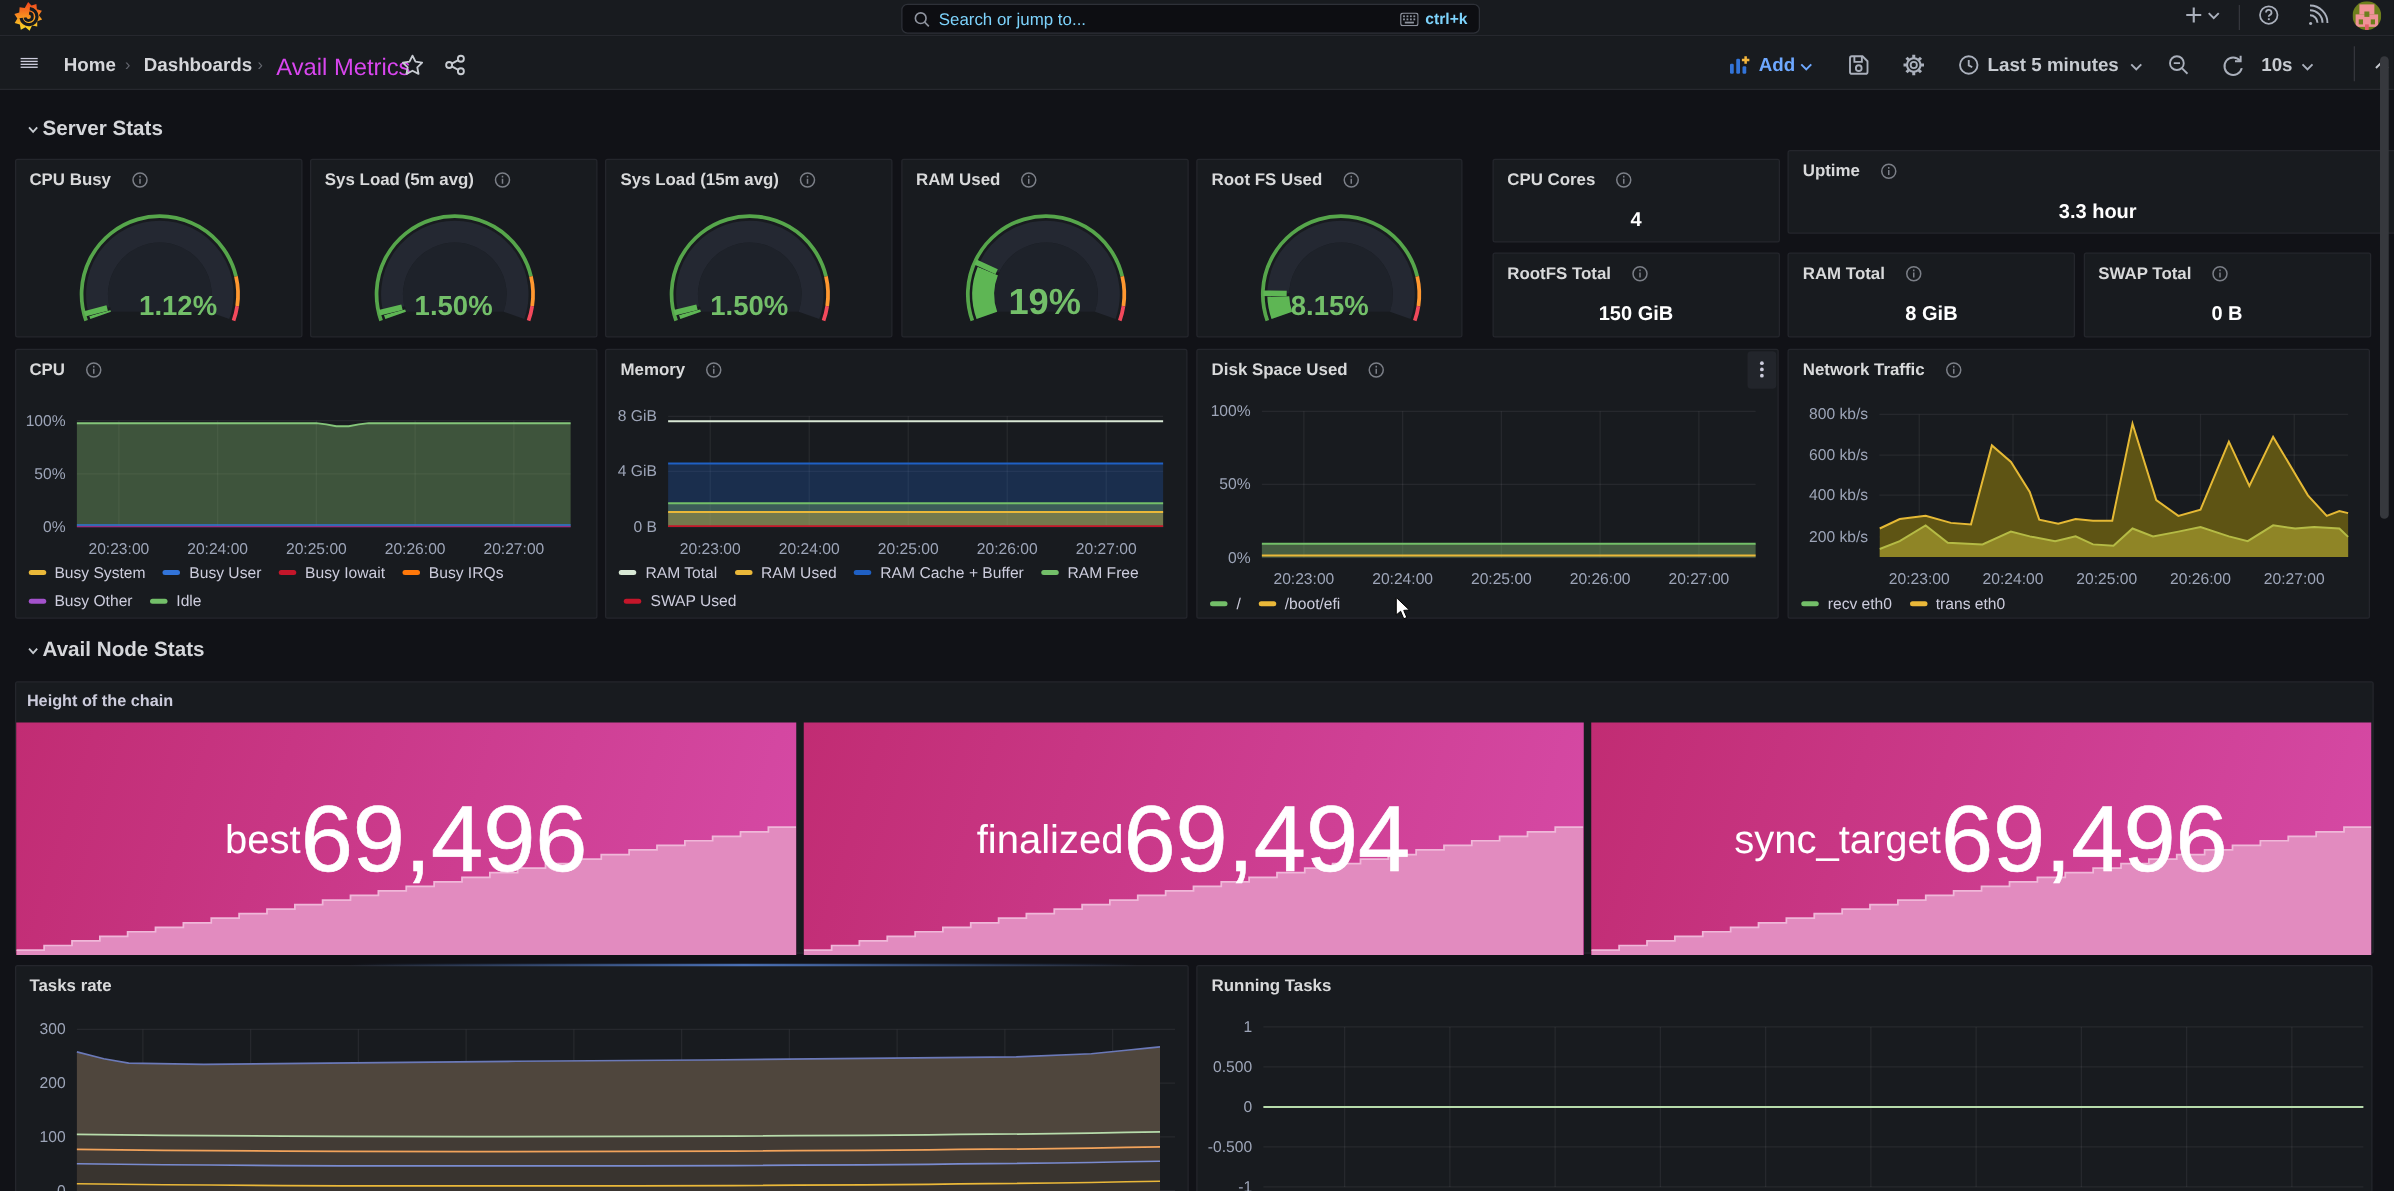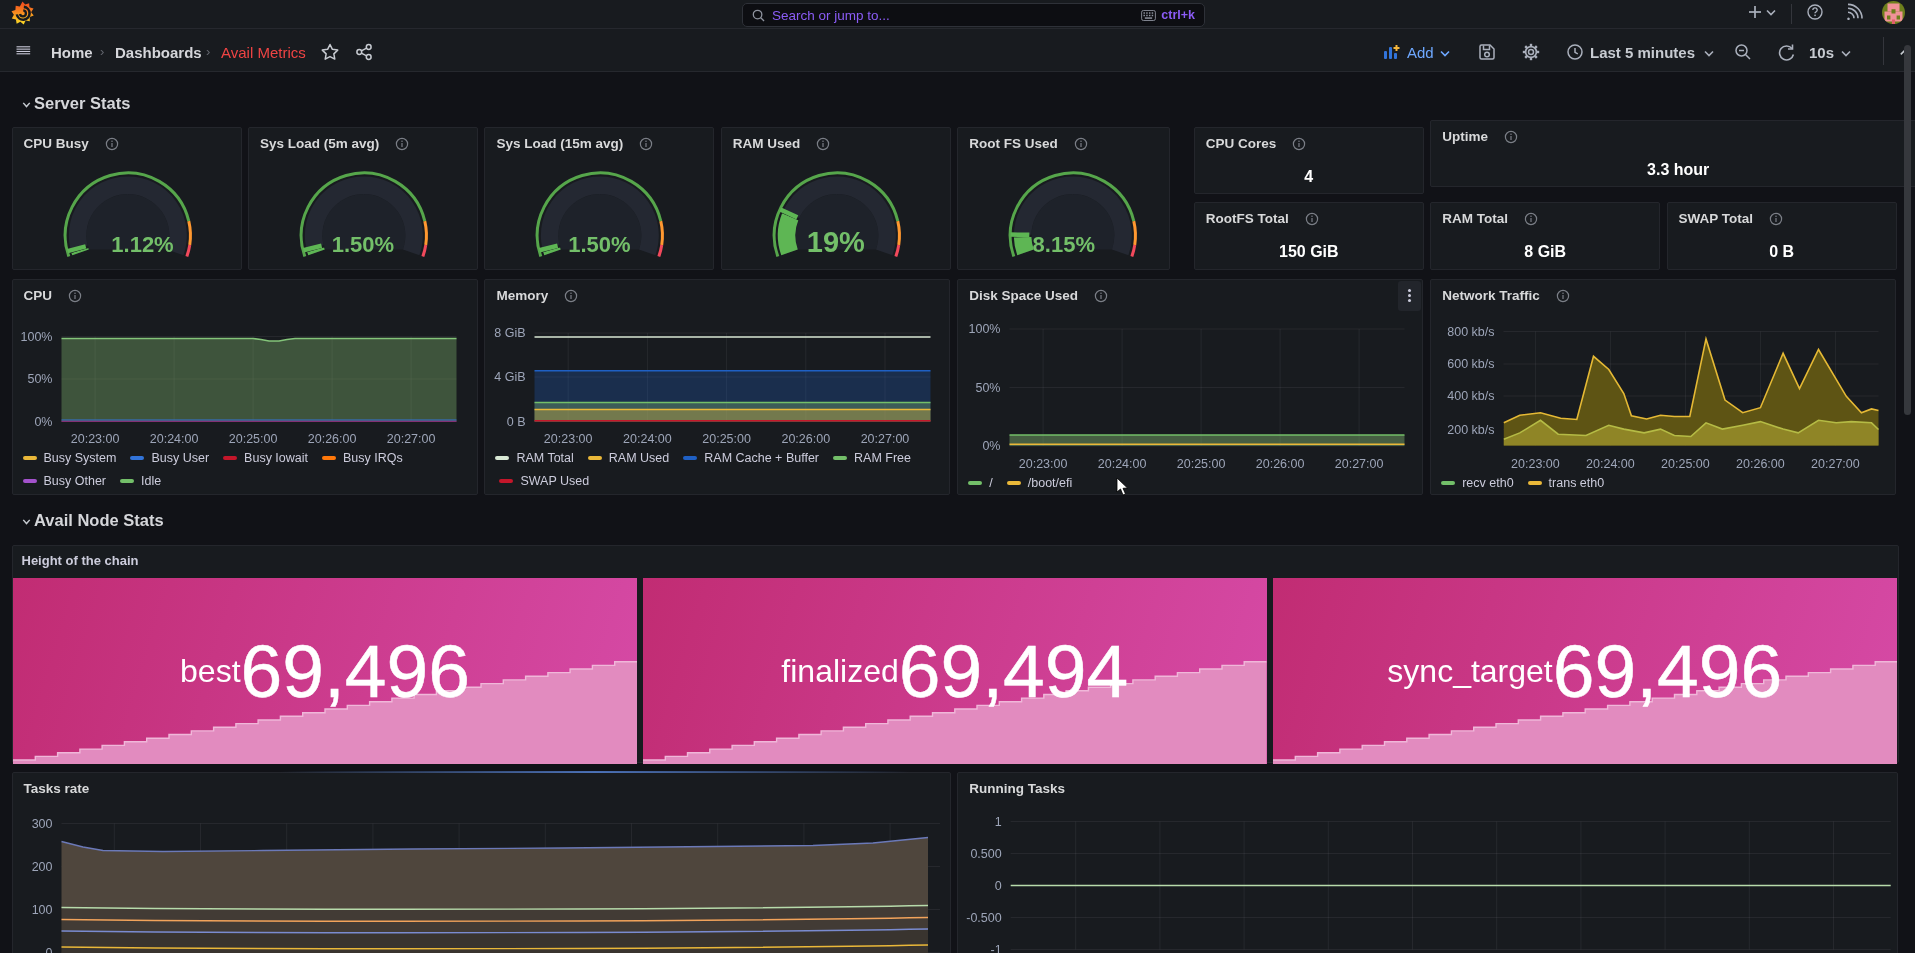--- a/index.html
+++ b/index.html
@@ -13,21 +13,21 @@
         <linearGradient id="glog" x1="0" y1="0" x2="0" y2="1">
           <stop offset="0" stop-color="#f1431d"></stop>
           <stop offset="0.5" stop-color="#f78e20"></stop>
           <stop offset="1" stop-color="#fadf27"></stop>
         </linearGradient>
       </defs>
 <path d="M12 0.5 L14.8 3.6 L18.9 2.2 L19.3 6.6 L23.5 7.9 L21 11.6 L23.7 15.2 L19.6 16.6 L19.6 21 L15.3 20.2 L13.2 24.5 L9.8 21.7 L5.9 23.7 L5.1 19.3 L0.8 18.2 L3 14.3 L0.5 10.6 L4.6 9.3 L4.9 4.9 L9.2 5.6 Z" fill="url(#glog)"></path>
 <path d="M13.4 6.1 a6.7 6.7 0 1 1 -7.3 7.8" stroke="#161a1f" stroke-width="2.7" fill="none"></path>
 <path d="M12.8 9.8 a3.1 3.1 0 1 1 -3.4 3.7" stroke="#161a1f" stroke-width="2.4" fill="none"></path>
 </svg>
-    <div style="position:absolute;left:742px;top:3px;width:463px;height:24px;background:#0d0e12;border:1px solid #2e3138;border-radius:5px;display:flex;align-items:center;color:#8b5cf6;font-size:13.5px">
+    <div style="position:absolute;left:721px;top:3px;width:463px;height:24px;background:#0d0e12;border:1px solid #2e3138;border-radius:5px;display:flex;align-items:center;color:#7dd3fc;font-size:13.5px">
 <svg width="13" height="13" viewBox="0 0 14 14" style="margin:0 7px 0 9px">
         <circle cx="6" cy="6" r="4.6" stroke="#8e939e" stroke-width="1.4" fill="none"></circle>
         <line x1="9.4" y1="9.4" x2="13" y2="13" stroke="#8e939e" stroke-width="1.4"></line>
       </svg>
 <span>Search or jump to...</span>
 <span style="margin-left:auto;display:flex;align-items:center;margin-right:9px">
 <svg width="15" height="11" viewBox="0 0 16 12" style="margin-right:5px">
           <rect x="0.5" y="0.5" width="15" height="11" rx="2" stroke="#8e939e" fill="none"></rect>
           <rect x="2.5" y="2.5" width="1.6" height="1.6" fill="#8e939e"></rect>
           <rect x="5.5" y="2.5" width="1.6" height="1.6" fill="#8e939e"></rect>
@@ -82,38 +82,38 @@
 <svg width="21" height="14" viewBox="0 0 21 21" style="position:absolute;left:13px;top:46px">
     <rect x="0" y="0.4" width="20.5" height="1.6" fill="#ccccdc"></rect>
     <rect x="0" y="3.9" width="20.5" height="1.6" fill="#ccccdc"></rect>
     <rect x="0" y="7.4" width="20.5" height="1.6" fill="#ccccdc"></rect>
     <rect x="0" y="10.9" width="20.5" height="1.6" fill="#ccccdc"></rect>
   </svg>
 <div style="position:absolute;left:51px;top:44px;font-size:15px;color:#d5d6da;font-weight:700">Home</div>
 <div style="position:absolute;left:100px;top:44px;color:#63666e;font-size:13px">›</div>
 <div style="position:absolute;left:115px;top:44px;font-size:15px;color:#d5d6da;font-weight:700">Dashboards</div>
 <div style="position:absolute;left:206px;top:44px;color:#63666e;font-size:13px">›</div>
-<div style="position:absolute;left:221px;top:44px;font-size:15px;color:#ef4444">Avail Metrics</div>
+<div style="position:absolute;left:221px;top:44px;font-size:19px;color:#d946ef">Avail Metrics</div>
 <svg width="18" height="18" viewBox="0 0 18 18" style="position:absolute;left:321px;top:43px">
     <path d="M9 1.5 L11.4 6.3 L16.7 7.1 L12.85 10.85 L13.8 16.1 L9 13.6 L4.2 16.1 L5.15 10.85 L1.3 7.1 L6.6 6.3 Z" stroke="#c7cbd1" stroke-width="1.5" fill="none" stroke-linejoin="round"></path>
   </svg>
 <svg width="18" height="18" viewBox="0 0 18 18" style="position:absolute;left:355px;top:43px">
     <circle cx="13.7" cy="4" r="2.4" stroke="#c7cbd1" stroke-width="1.5" fill="none"></circle>
     <circle cx="4.3" cy="9" r="2.4" stroke="#c7cbd1" stroke-width="1.5" fill="none"></circle>
     <circle cx="13.7" cy="14" r="2.4" stroke="#c7cbd1" stroke-width="1.5" fill="none"></circle>
     <line x1="6.4" y1="7.9" x2="11.6" y2="5.1" stroke="#c7cbd1" stroke-width="1.5"></line>
     <line x1="6.4" y1="10.1" x2="11.6" y2="12.9" stroke="#c7cbd1" stroke-width="1.5"></line>
   </svg>
 <svg width="18" height="18" viewBox="0 0 18 18" style="position:absolute;left:1383px;top:44px">
     <rect x="1" y="7" width="3" height="8" rx="1" fill="#3274d9"></rect>
     <rect x="6" y="3" width="3" height="12" rx="1" fill="#3274d9"></rect>
     <rect x="11" y="9" width="3" height="6" rx="1" fill="#3274d9"></rect>
     <path d="M13.5 1 L13.5 7 M10.5 4 L16.5 4" stroke="#f5b73d" stroke-width="2"></path>
   </svg>
-<div style="position:absolute;left:1407px;top:44px;font-size:15px;color:#6ea8ff;font-weight:400">Add</div>
+<div style="position:absolute;left:1407px;top:44px;font-size:15px;color:#6ea8ff;font-weight:700">Add</div>
 <svg width="16" height="16" viewBox="0 0 16 16" style="position:absolute;left:1437px;top:45px">
     <path d="M4 6.5 L8 10.5 L12 6.5" stroke="#6ea8ff" stroke-width="1.6" fill="none"></path>
   </svg>
 <svg width="18" height="18" viewBox="0 0 18 18" style="position:absolute;left:1478px;top:43px">
     <path d="M2 3.5 a1.5 1.5 0 0 1 1.5 -1.5 L12 2 L16 6 L16 14.5 a1.5 1.5 0 0 1 -1.5 1.5 L3.5 16 a1.5 1.5 0 0 1 -1.5 -1.5 Z" stroke="#aab0bc" stroke-width="1.5" fill="none"></path>
     <path d="M5.5 2.5 L5.5 6.5 L11.5 6.5 L11.5 2.5" stroke="#aab0bc" stroke-width="1.5" fill="none"></path>
     <circle cx="9" cy="11.5" r="2.3" stroke="#aab0bc" stroke-width="1.5" fill="none"></circle>
   </svg>
 <svg width="18" height="18" viewBox="0 0 18 18" style="position:absolute;left:1522px;top:43px">
     <circle cx="9" cy="9" r="2.5" stroke="#aab0bc" stroke-width="1.5" fill="none"></circle>

